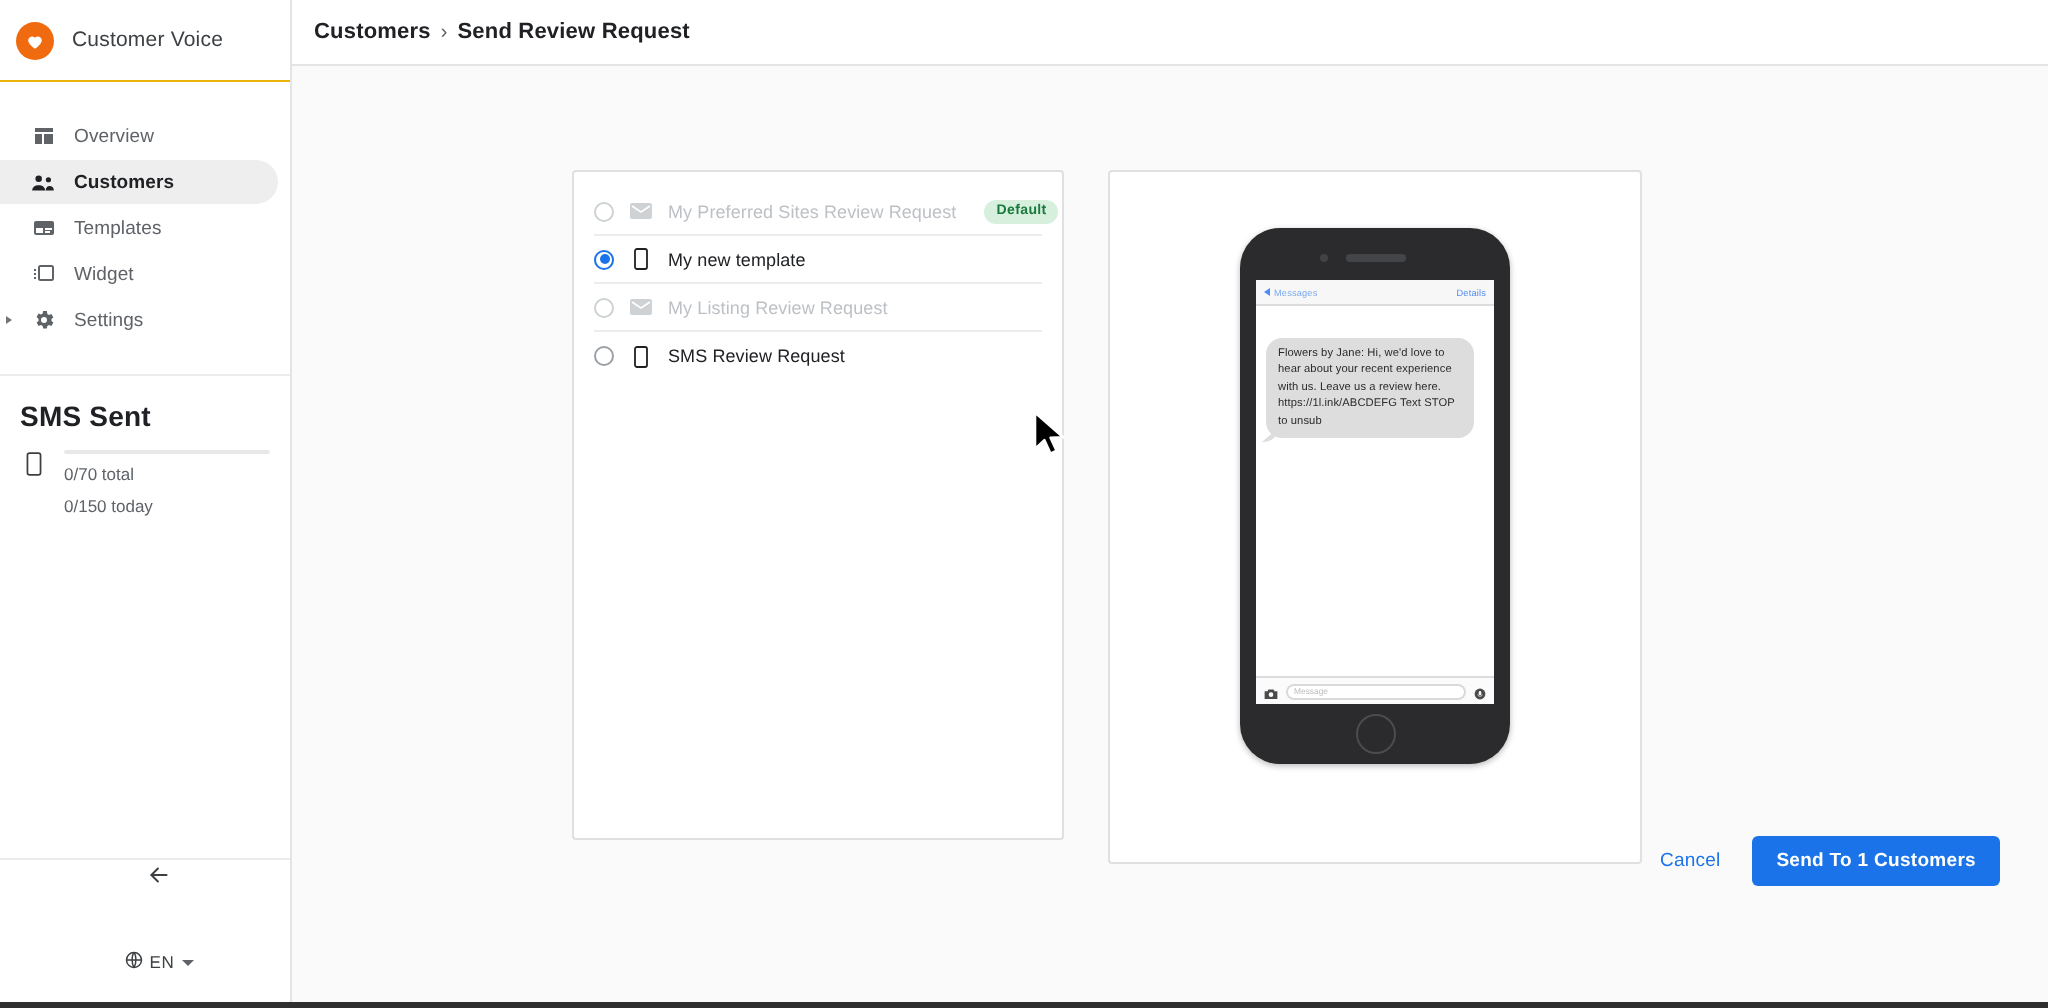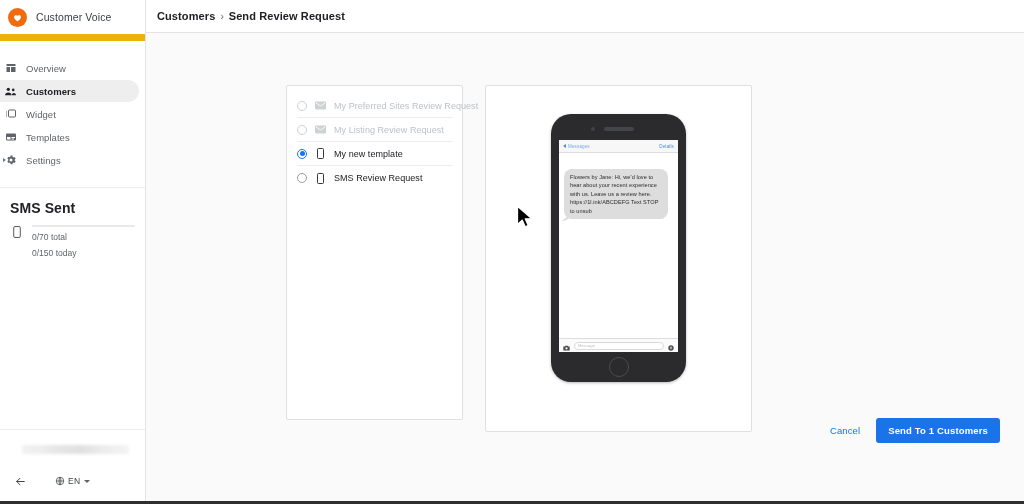--- a/index.html
+++ b/index.html
@@ -16,38 +16,38 @@
     width: 146px; height: 504px;
     background: #ffffff;
     border-right: 1px solid #e4e4e4;
     display: flex; flex-direction: column;
     flex: 0 0 146px;
     position: relative;
   }
   .brand {
     height: 41px; display: flex; align-items: center;
     padding: 0 0 0 8px; gap: 9px;
-    border-bottom: 7px solid #eab308;
+    border-bottom: 1px solid #eab308;
   }
   .brand-logo {
     width: 19px; height: 19px; border-radius: 50%;
     background: #f06a0f;
     display: flex; align-items: center; justify-content: center;
     flex: 0 0 19px;
   }
   .brand-logo svg { display:block; }
   .brand-name {
     font-size: 10.5px; color: #3c4043; font-weight: 500;
     letter-spacing: .1px; white-space: nowrap;
   }
 
   .nav { padding-top: 16px; }
   .nav-item {
     height: 22px; display: flex; align-items: center;
-    gap: 9px; padding-left: 4px; margin: 0 6px 0 0;
+    gap: 9px; padding-left: 15px; margin: 0 6px 0 0;
     border-radius: 0 11px 11px 0;
     position: relative;
     cursor: pointer;
   }
   .nav-item + .nav-item { margin-top: 1px; }
   .nav-item .nav-ico {
     width: 13px; height: 13px; flex: 0 0 13px;
     display: flex; align-items: center; justify-content: center;
     color: #5f6368;
   }
@@ -80,21 +80,21 @@
     border-top: 1px solid #ececec;
     height: 75px;
     display: flex; flex-direction: column; justify-content: flex-end;
   }
   .redacted {
     height: 9px; margin: 0 16px 18px 22px; border-radius: 3px;
     background: linear-gradient(90deg, #f1f1f1 0%, #eeeeee 18%, #e6e6e6 32%, #e0e0e0 55%, #ededed 78%, #f4f4f4 100%);
     filter: blur(1.6px);
   }
   .footer-row {
-    display: flex; align-items: center; padding: 0 0 14px 14px; gap: 28px;
+    display: flex; align-items: center; padding: 0 0 14px 14px; gap: 28px; flex-direction: column;
   }
   .back-arrow { color: #3c4043; display:flex; cursor:pointer; }
   .lang { display: flex; align-items: center; gap: 3px; cursor: pointer; }
   .lang-text { font-size: 8.5px; color: #3c4043; letter-spacing:.3px; }
   .lang-caret {
     width: 0; height: 0;
     border-top: 3.2px solid #5f6368;
     border-left: 3.2px solid transparent;
     border-right: 3.2px solid transparent;
     margin-left: 1px;
@@ -117,21 +117,21 @@
   }
 
   .panels { display: flex; padding: 52px 0 0 140px; gap: 22px; }
 
   .sec-title { font-size: 10.5px; font-weight: 700; color: #202124; margin-bottom: 10px; letter-spacing:.1px;}
 
   .card {
     background: #ffffff; border: 1px solid #e0e0e0; border-radius: 2px;
   }
 
-  .tpl-card { width: 177px; height: 335px; padding: 8px 10px 0 10px; }
+  .tpl-card { width: 246px; height: 335px; padding: 8px 10px 0 10px; }
   .tpl-row {
     height: 24px; display: flex; align-items: center; gap: 8px;
     border-bottom: 1px solid #ededed;
     cursor: pointer;
   }
   .tpl-row:last-child { border-bottom: none; }
   .radio {
     width: 10px; height: 10px; border-radius: 50%;
     border: 1.4px solid #9aa0a6; flex: 0 0 10px;
     display: flex; align-items: center; justify-content: center;
@@ -279,38 +279,38 @@
               <circle cx="17" cy="9" r="2.4"></circle>
               <path d="M2 19c0-3.3 2.7-5 6-5s6 1.7 6 5z"></path>
               <path d="M14.5 19c0-2.4 1.4-4.2 3.6-4.2 2 0 3.9 1.3 3.9 4.2z"></path>
             </svg>
         </span>
         <span class="nav-label">Customers</span>
       </div>
 
       <div class="nav-item">
         <span class="nav-ico">
-          <svg width="12" height="12" viewBox="0 0 24 24" fill="none" stroke="currentColor" stroke-width="2">
-              <rect x="7" y="4" width="14" height="14" rx="1.5"></rect>
-              <path d="M3 7v10" stroke-dasharray="2 2"></path>
-            </svg>
-        </span>
-        <span class="nav-label">Widget</span>
-      </div>
-
-      <div class="nav-item">
-        <span class="nav-ico">
           <svg width="12" height="12" viewBox="0 0 24 24" fill="currentColor">
               <rect x="2" y="5" width="20" height="14" rx="2"></rect>
               <rect x="4" y="12" width="7" height="5" fill="#ffffff"></rect>
               <rect x="13" y="12" width="7" height="2" fill="#ffffff"></rect>
               <rect x="13" y="15" width="5" height="2" fill="#ffffff"></rect>
             </svg>
         </span>
         <span class="nav-label">Templates</span>
+      </div>
+
+      <div class="nav-item">
+        <span class="nav-ico">
+          <svg width="12" height="12" viewBox="0 0 24 24" fill="none" stroke="currentColor" stroke-width="2">
+              <rect x="7" y="4" width="14" height="14" rx="1.5"></rect>
+              <path d="M3 7v10" stroke-dasharray="2 2"></path>
+            </svg>
+        </span>
+        <span class="nav-label">Widget</span>
       </div>
 
       <div class="nav-item">
         <span class="nav-caret"></span>
         <span class="nav-ico">
           <svg width="12" height="12" viewBox="0 0 24 24" fill="currentColor">
               <path d="M4 4h16v16H4z" opacity="0"></path>
               <path d="M19.4 13a7.9 7.9 0 0 0 0-2l2-1.5-2-3.4-2.4 1a7.7 7.7 0 0 0-1.7-1L14.9 3h-3.8l-.4 2.6c-.6.2-1.2.6-1.7 1l-2.4-1-2 3.4L6.6 11a7.9 7.9 0 0 0 0 2l-2 1.5 2 3.4 2.4-1c.5.4 1.1.8 1.7 1l.4 2.6h3.8l.4-2.6c.6-.2 1.2-.6 1.7-1l2.4 1 2-3.4zM12 15a3 3 0 1 1 0-6 3 3 0 0 1 0 6z"></path>
             </svg>
         </span>
@@ -383,39 +383,39 @@
               <span class="tpl-ico">
                 <svg width="11" height="9" viewBox="0 0 22 16" fill="#cfd2d5">
                     <rect width="22" height="16" rx="2"></rect>
                     <path d="M2 3l9 6 9-6" stroke="#ffffff" stroke-width="1.6" fill="none"></path>
                   </svg>
               </span>
               <span class="tpl-label">My Preferred Sites Review Request</span>
               <span class="badge">Default</span>
             </div>
 
+            <div class="tpl-row">
+              <span class="radio checked"></span>
+              <span class="tpl-ico">
+                <svg width="7" height="11" viewBox="0 0 14 22" fill="none" stroke="#202124" stroke-width="1.8">
+                    <rect x="1" y="1" width="12" height="20" rx="2"></rect>
+                  </svg>
+              </span>
+              <span class="tpl-label">My new template</span>
+            </div>
+
             <div class="tpl-row disabled">
               <span class="radio dim"></span>
               <span class="tpl-ico">
                 <svg width="11" height="9" viewBox="0 0 22 16" fill="#cfd2d5">
                     <rect width="22" height="16" rx="2"></rect>
                     <path d="M2 3l9 6 9-6" stroke="#ffffff" stroke-width="1.6" fill="none"></path>
                   </svg>
               </span>
               <span class="tpl-label">My Listing Review Request</span>
-            </div>
-
-            <div class="tpl-row">
-              <span class="radio checked"></span>
-              <span class="tpl-ico">
-                <svg width="7" height="11" viewBox="0 0 14 22" fill="none" stroke="#202124" stroke-width="1.8">
-                    <rect x="1" y="1" width="12" height="20" rx="2"></rect>
-                  </svg>
-              </span>
-              <span class="tpl-label">My new template</span>
             </div>
 
             <div class="tpl-row">
               <span class="radio"></span>
               <span class="tpl-ico">
                 <svg width="7" height="11" viewBox="0 0 14 22" fill="none" stroke="#202124" stroke-width="1.8">
                     <rect x="1" y="1" width="12" height="20" rx="2"></rect>
                   </svg>
               </span>
               <span class="tpl-label">SMS Review Request</span>

